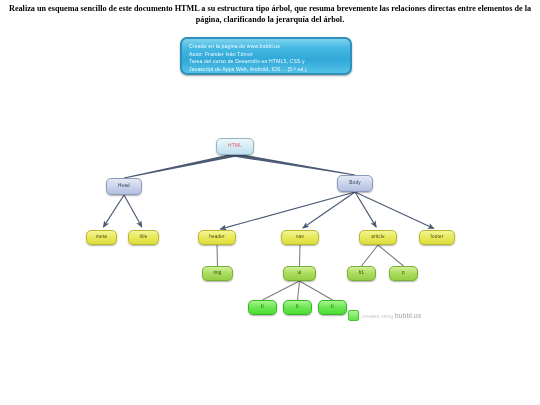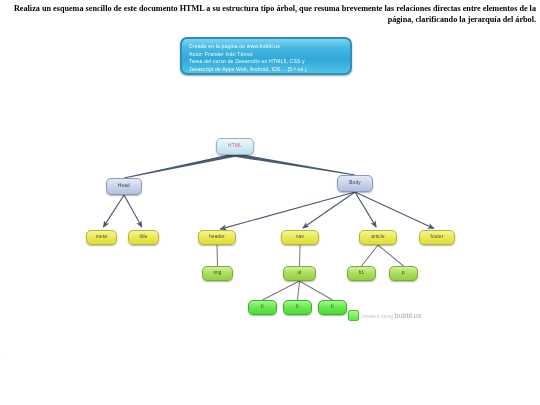--- a/index.html
+++ b/index.html
@@ -19,21 +19,21 @@
   #instruction {
     position: absolute;
     left: 4px;
     top: 4px;
     width: 532px;
     font-family: "Liberation Serif", serif;
     font-weight: bold;
     font-size: 8.2px;
     line-height: 10.5px;
     color: #000000;
-    text-align: right;
+    text-align: center;
   }
 
   
   #canvas {
     position: absolute;
     left: 0;
     top: 28px;
     width: 540px;
     height: 377px;
   }

